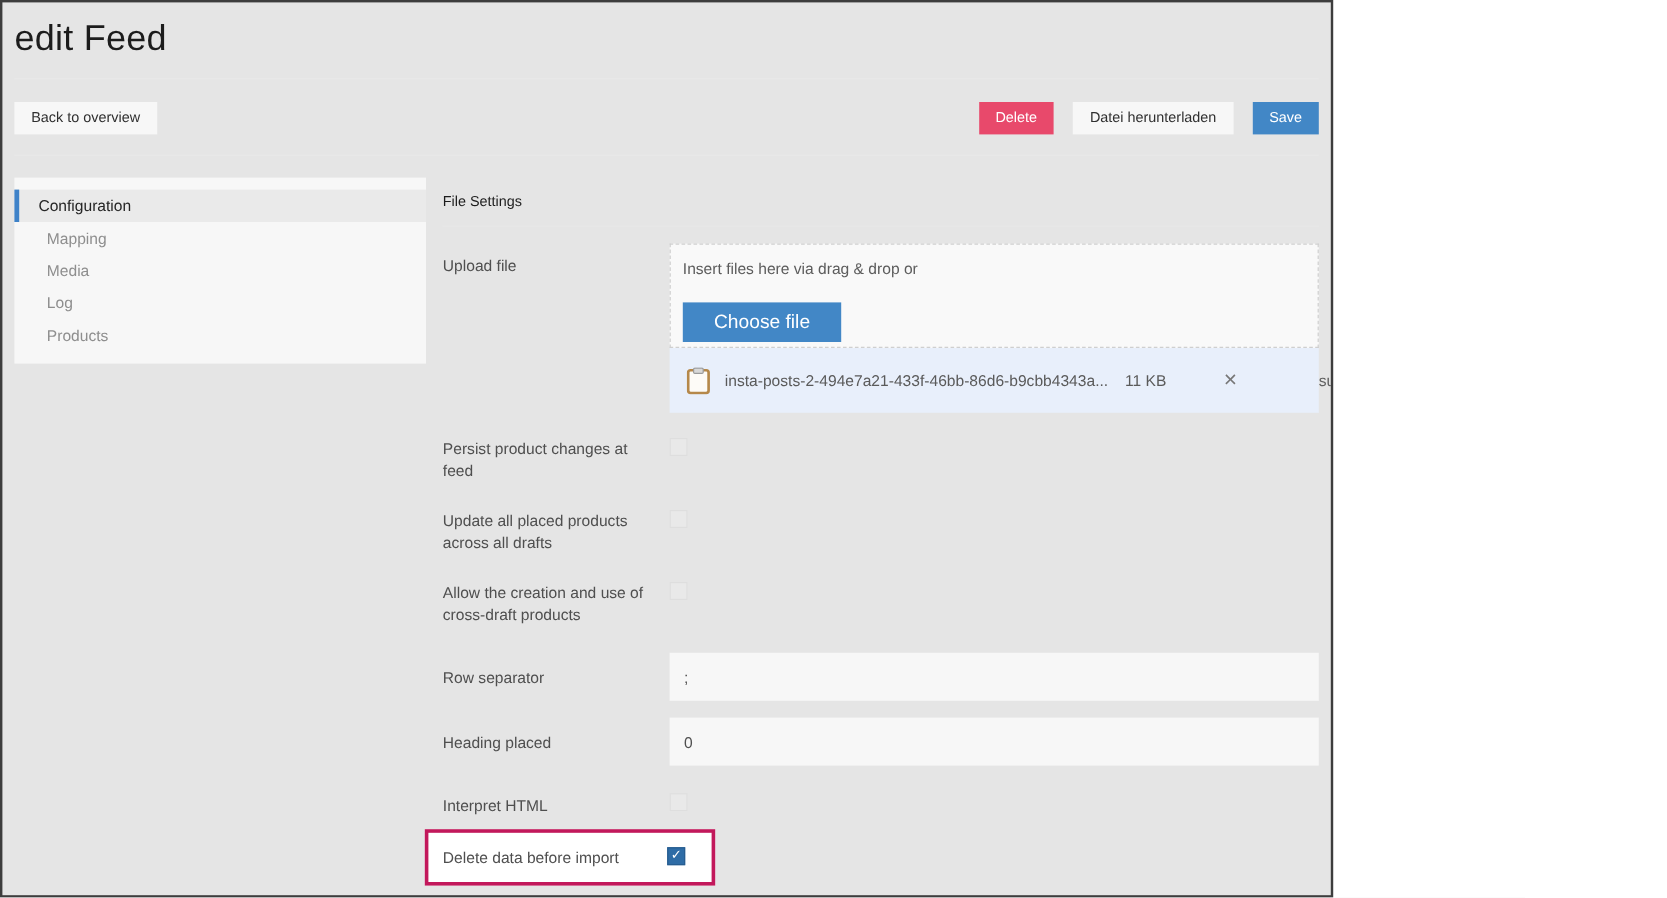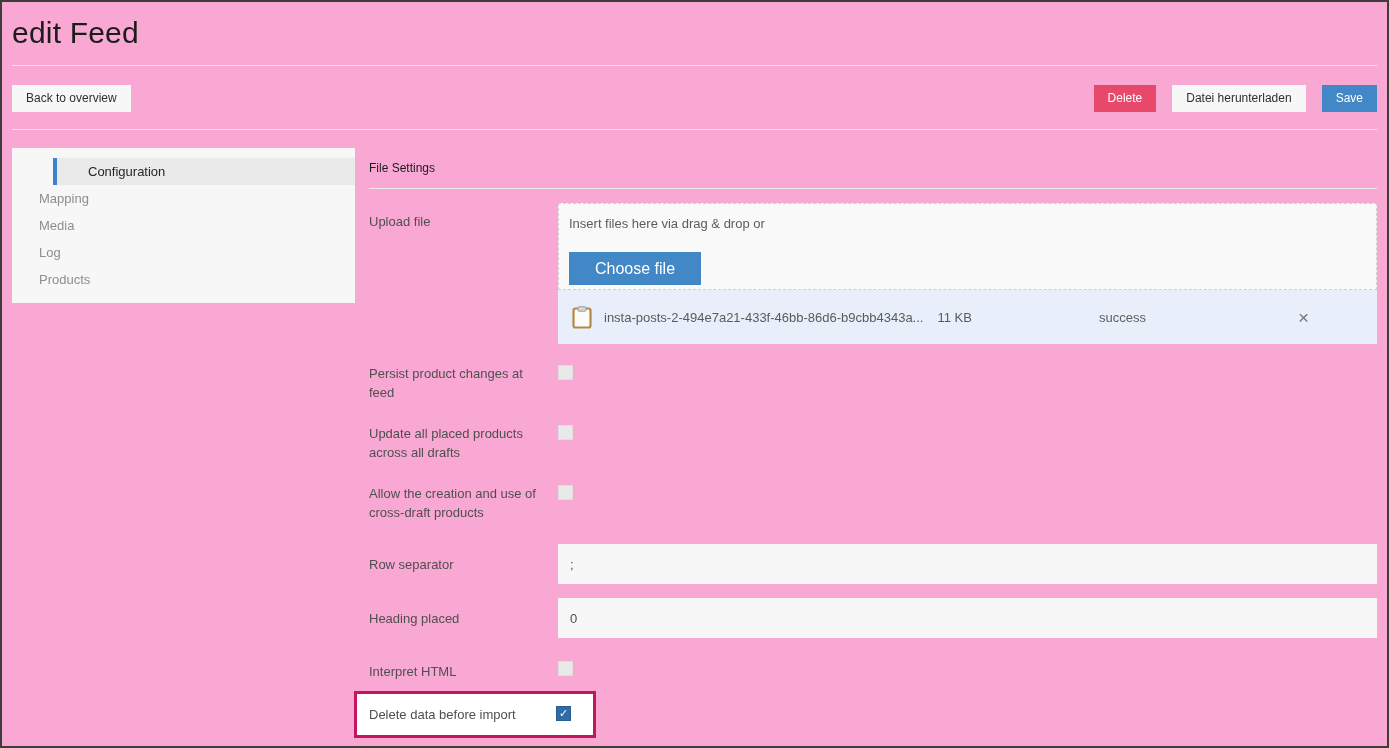--- a/index.html
+++ b/index.html
@@ -4,23 +4,23 @@
 <style>
   * { box-sizing: border-box; margin: 0; padding: 0; }
   html, body { background: #fff; }
   body {
     width: 1389px; height: 748px;
     font-family: "Liberation Sans", "DejaVu Sans", sans-serif;
     color: #1f1f1f;
     overflow: hidden;
   }
   .page {
-    width: 1389px; height: 748px;
+    width: 1111px; height: 748px;
     border: 2px solid #3d3d3d;
-    background: #f9a8d4;
+    background: #e5e5e5;
     overflow: hidden;
   }
   .hr { height: 1px; background: #e8e8e8; margin: 0 10px; }
 
   
   .header { padding: 14px 10px 15px; }
   .page-title { font-size: 30px; font-weight: 400; color: #1c1c1c; letter-spacing: 0.2px; }
 
   
   .toolbar { display: flex; align-items: center; justify-content: space-between; padding: 19px 10px 17px; }
@@ -39,21 +39,21 @@
   .content { display: flex; align-items: flex-start; padding: 18px 10px 0; }
 
   
   .sidebar { width: 343px; flex: 0 0 343px; background: #f7f7f7; padding: 10px 0; }
   .sidebar-item {
     height: 27px; line-height: 27px; padding-left: 27px;
     font-size: 13px; color: #8e8e8e; cursor: pointer;
   }
   .sidebar-item.active {
     background: #eaeaea; color: #262626;
-    border-left: 4px solid #3e82c8; padding-left: 31px; margin-left: 41px;
+    border-left: 4px solid #3e82c8; padding-left: 16px;
   }
 
   
   .main { flex: 1; margin-left: 14px; min-width: 0; }
   .section-title {
     font-size: 12px; font-weight: 500; color: #1c1c1c;
     padding: 13px 0 13px; border-bottom: 1px solid #e8e8e8;
   }
   .form-row { display: flex; align-items: flex-start; }
   .form-label {

